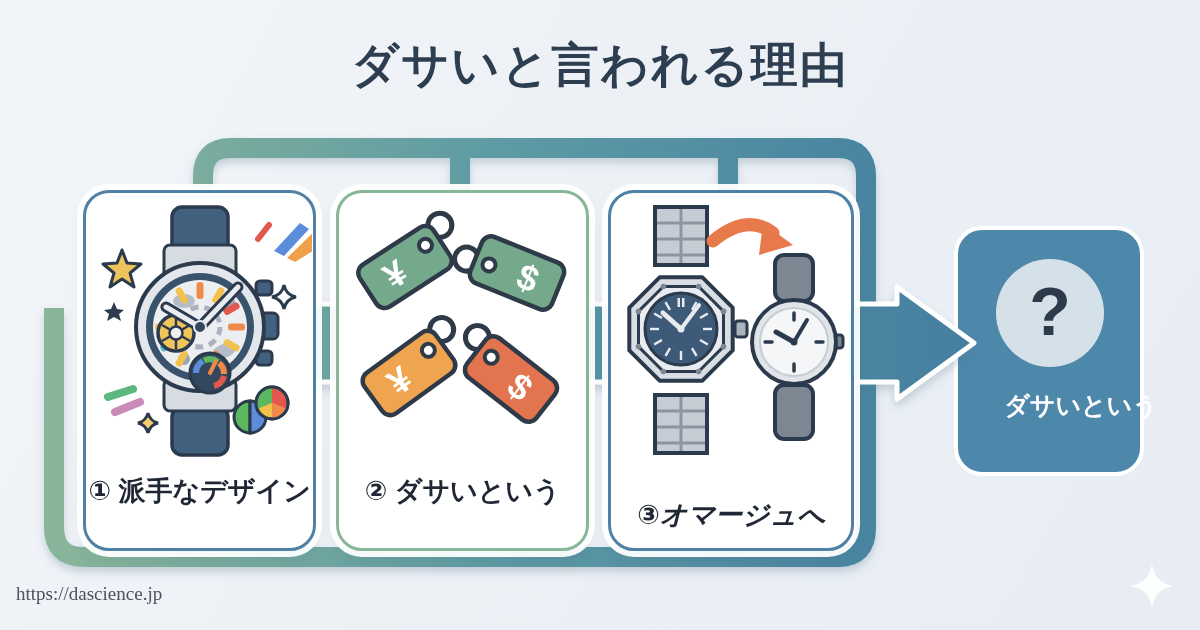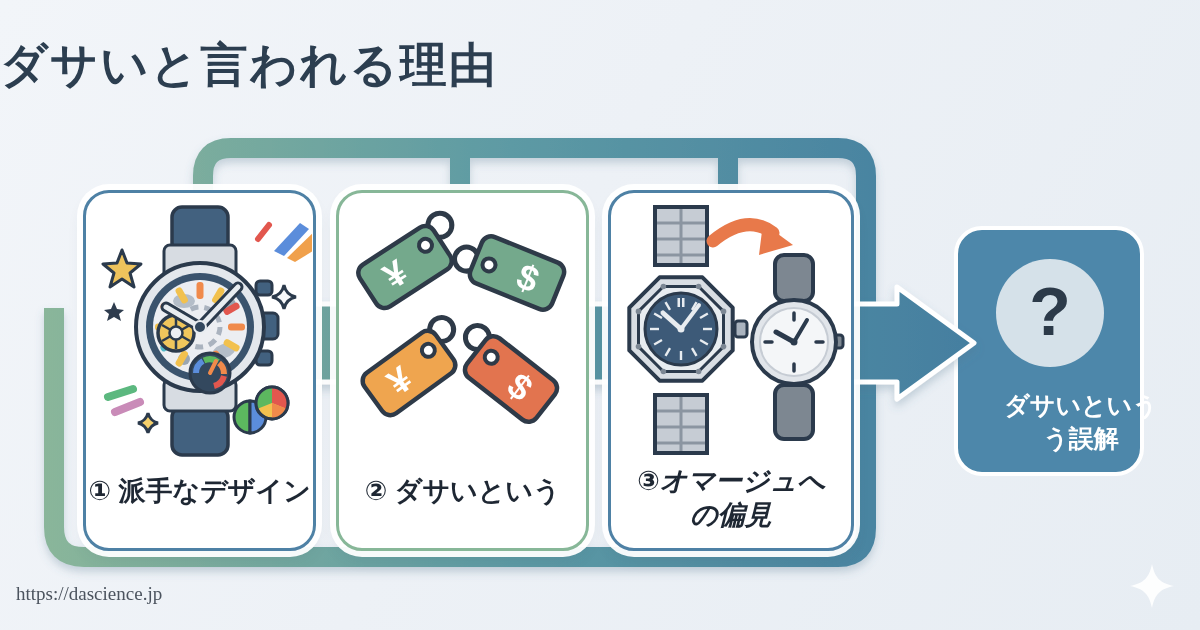--- a/index.html
+++ b/index.html
@@ -1,20 +1,20 @@
 <!DOCTYPE html>
 <html><head>
 <meta charset="utf-8">
 <style>
   html,body{margin:0;padding:0;}
   body{font-family:"Liberation Sans","DejaVu Sans",sans-serif;}
   .stage{position:relative;width:1200px;height:630px;overflow:hidden;
          background:linear-gradient(120deg,#f2f5f9 0%,#edf1f6 45%,#e7edf3 100%);}
   .scene{position:absolute;left:0;top:0;}
-  .main-title{position:absolute;top:34px;left:0;width:1200px;
+  .main-title{position:absolute;top:34px;left:0;width:1200px;text-align:center;
               font-size:47px;font-weight:800;letter-spacing:2px;color:#2c3e50;}
   .card{position:absolute;top:190px;height:355px;background:#ffffff;border-radius:26px;
         box-shadow:0 0 0 6px rgba(255,255,255,.95),0 8px 16px rgba(50,70,90,.10);}
   .card-1{left:83px;width:227px;border:3px solid #4e81a5;}
   .card-2{left:336px;width:247px;border:3px solid #87b798;}
   .card-3{left:608px;width:240px;border:3px solid #4e81a5;}
   .illus{position:absolute;top:8px;left:50%;transform:translateX(-50%);}
   .card-label{position:absolute;left:0;right:0;bottom:40px;text-align:center;
               font-size:27px;font-weight:bold;color:#1e2733;line-height:34px;}
   .card-label.two-line{bottom:16px;font-style:italic;}
@@ -248,27 +248,25 @@
           <line x1="183" y1="170" x2="183" y2="163"></line>
           <line x1="154" y1="141" x2="161" y2="141"></line>
         </g>
         <line x1="183" y1="141" x2="165" y2="131" stroke="#2b3a4c" stroke-width="5" stroke-linecap="round"></line>
         <line x1="183" y1="141" x2="196" y2="119" stroke="#2b3a4c" stroke-width="4" stroke-linecap="round"></line>
         <circle cx="183" cy="141" r="3.5" fill="#2b3a4c"></circle>
       </g>
     </svg>
     <div class="card-label two-line">
       <div>③オマージュへ</div>
-      <div>の偏見</div>
     </div>
   </div>
 
   <div class="result-circle">
     <span class="qmark">?</span>
   </div>
   <div class="result-label">
     <div>ダサいという</div>
-    <div>う誤解</div>
   </div>
 
   <div class="source-url">https://dascience.jp</div>
 
 </div>
 
 </body></html>

